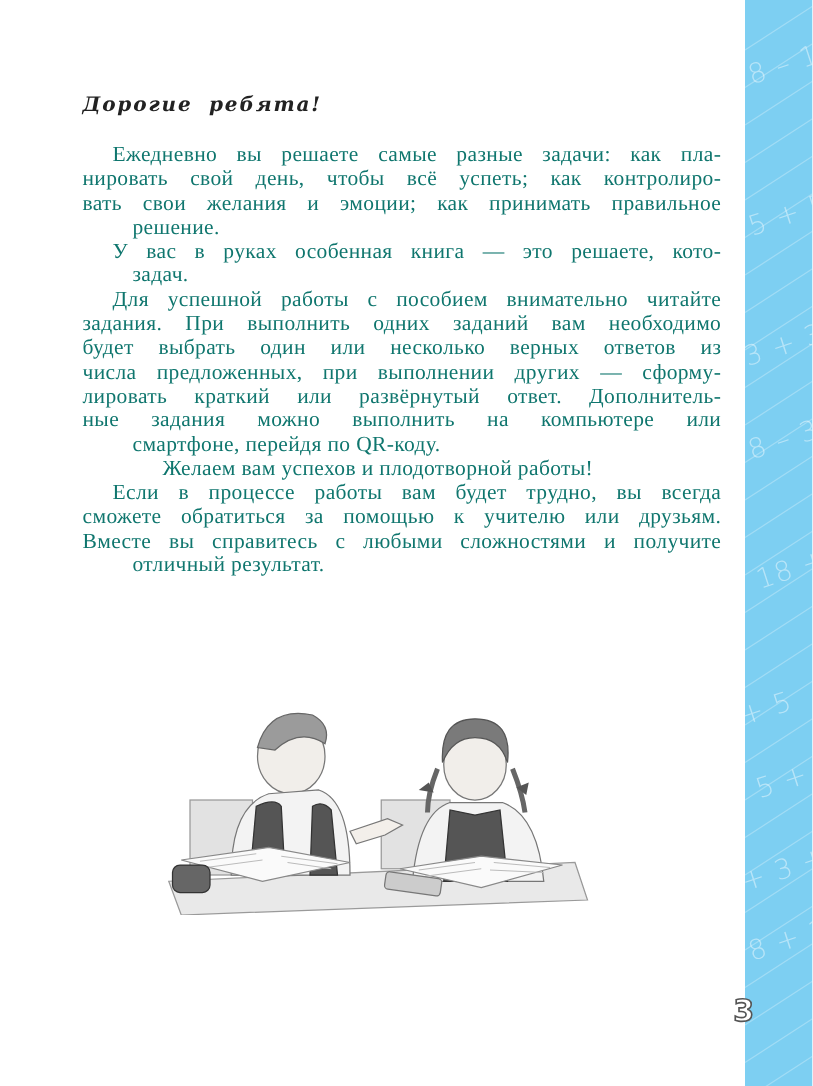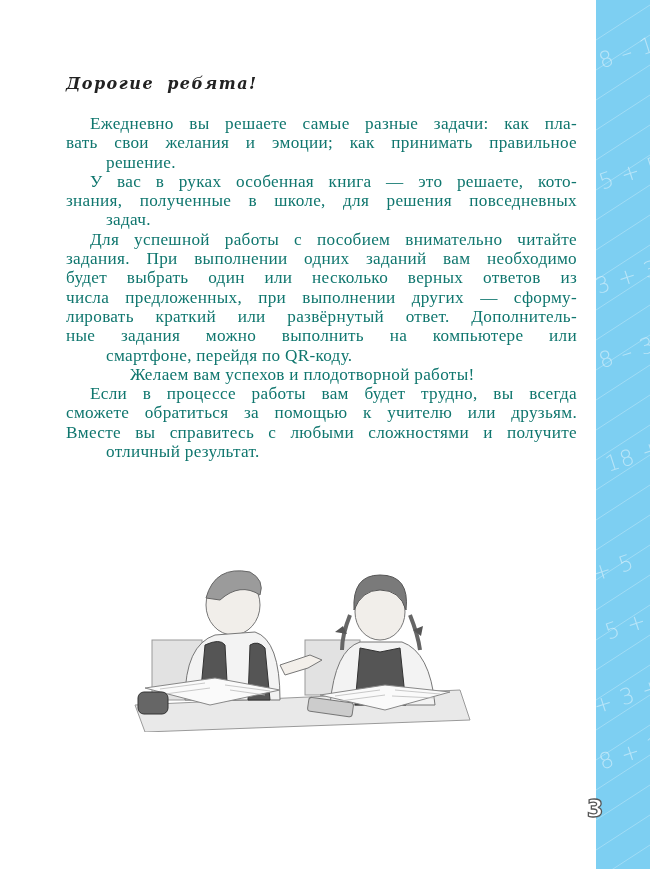--- a/index.html
+++ b/index.html
@@ -48,31 +48,31 @@
 </style>
 </head>
 <body>
 
 <div class="page">
   <div class="title">Дорогие ребята!</div>
 
   <div class="body-text">
     <div>
       <span class="line indent">Ежедневно вы решаете самые разные задачи: как пла-</span>
+      <span class="line">нировать свой день, чтобы всё успеть; как контролиро-</span>
       <span class="line">вать свои желания и эмоции; как принимать правильное</span>
       <span class="line last">решение.</span>
     </div>
     <div>
       <span class="line indent">У вас в руках особенная книга — это решаете, кото-</span>
-      <span class="line">знания, полученные в школе, для решения повседневных</span>
       <span class="line last">задач.</span>
     </div>
     <div>
       <span class="line indent">Для успешной работы с пособием внимательно читайте</span>
-      <span class="line">задания. При выполнении одних заданий вам необходимо</span>
+      <span class="line">задания. При выполнить одних заданий вам необходимо</span>
       <span class="line">будет выбрать один или несколько верных ответов из</span>
       <span class="line">числа предложенных, при выполнении других — сформу-</span>
       <span class="line">лировать краткий или развёрнутый ответ. Дополнитель-</span>
       <span class="line">ные задания можно выполнить на компьютере или</span>
       <span class="line last">смартфоне, перейдя по QR-коду.</span>
     </div>
     <div>
       <span class="line indent last">Желаем вам успехов и плодотворной работы!</span>
     </div>
     <div>

